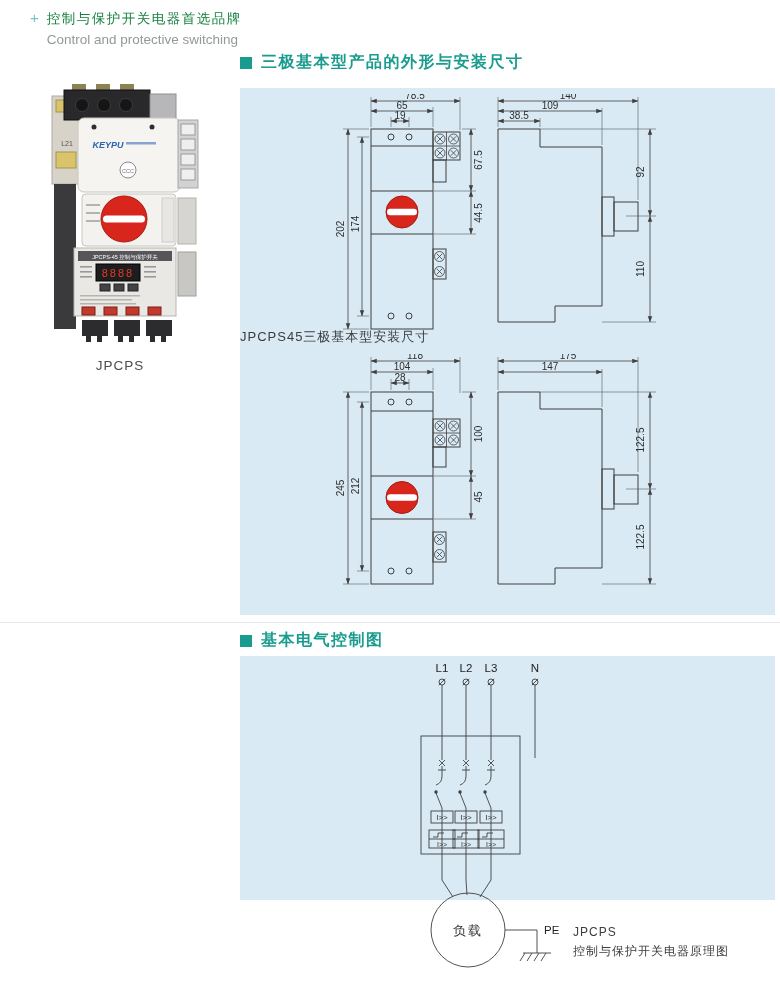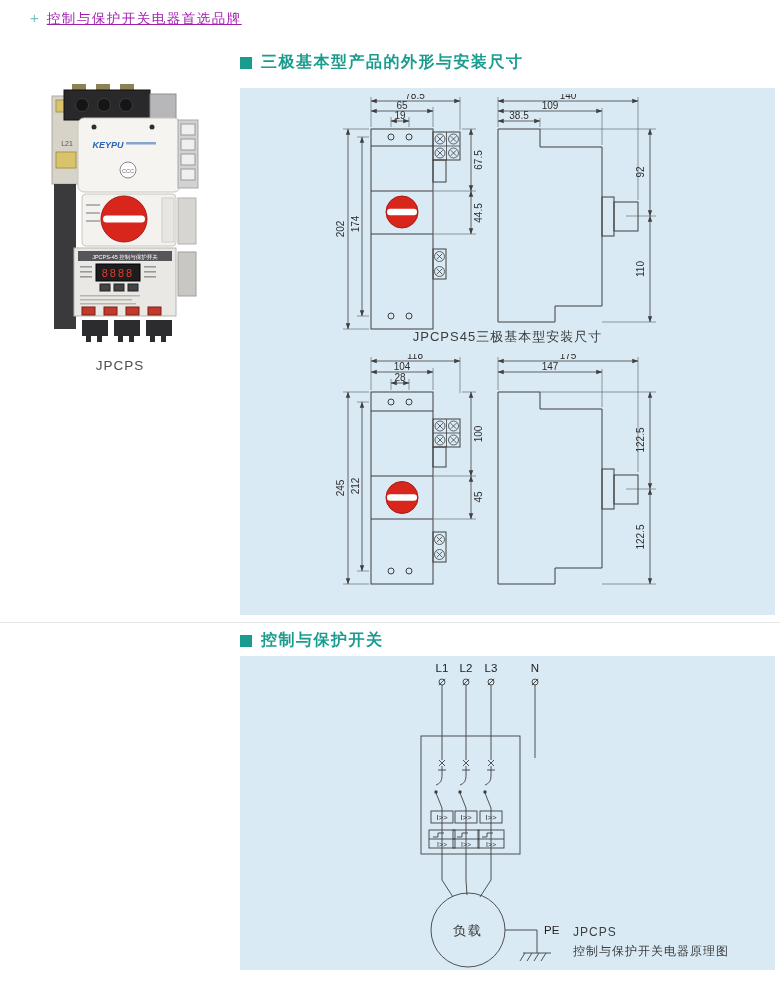--- a/index.html
+++ b/index.html
@@ -2,28 +2,28 @@
 <html><head>
 <meta charset="utf-8">
 <style>
   html,body{margin:0;padding:0;background:#fff;}
   .page{position:relative;width:780px;height:995px;background:#ffffff;font-family:"Liberation Sans",sans-serif;overflow:hidden;}
   .abs{position:absolute;}
   svg text{font-family:"Liberation Sans",sans-serif;}
   
   .hdr{position:absolute;left:30px;top:10px;display:flex;gap:8px;}
   .plus{color:#74c5bf;font-size:15px;line-height:16px;}
-  .hdr-zh{color:#a21caf;font-size:13.5px;letter-spacing:1.5px;margin-bottom:3px;text-decoration:underline;}
+  .hdr-zh{color:#15803d;font-size:13.5px;letter-spacing:1.5px;margin-bottom:3px;}
   .hdr-en{color:#93989b;font-size:13.5px;line-height:17px;}
   
   .sec-title{position:absolute;display:flex;align-items:center;gap:9px;color:#199c8e;font-weight:bold;font-size:16px;letter-spacing:1.5px;}
   .bullet{width:12px;height:12px;background:#199c8e;flex:0 0 auto;}
   
   .panel{position:absolute;background:#d9eaf4;}
-  .dim-caption{position:absolute;left:0;width:100%;text-align:center;font-size:13px;color:#3c3c3c;letter-spacing:1px;}
+  .dim-caption{position:absolute;left:0;width:100%;text-align:left;font-size:13px;color:#3c3c3c;letter-spacing:1px;}
   .rule{position:absolute;left:0;width:780px;height:1px;background:#e4e6e7;}
   
   .prod-caption{position:absolute;left:20px;top:356px;width:200px;text-align:center;color:#4d4d4d;font-size:13.5px;line-height:19px;letter-spacing:1px;}
   
   .ol{stroke:#3f3f3f;stroke-width:1;fill:none;}
   .thin{stroke:#3f3f3f;stroke-width:0.8;fill:none;}
   .ext{stroke:#5a5a5a;stroke-width:0.6;fill:none;}
   .dl{stroke:#3f3f3f;stroke-width:0.8;fill:none;}
   .dt{font-size:10px;fill:#2e2e2e;}
   .cl{stroke:#3f3f3f;stroke-width:0.9;fill:none;}
@@ -42,20 +42,21 @@
     </marker>
   </defs>
 </svg>
 
 <div class="page">
 
   <div class="hdr">
     <span class="plus">+</span>
     <div>
       <div class="hdr-zh">控制与保护开关电器首选品牌</div>
+      <div class="hdr-en">Control and protective switching</div>
     </div>
   </div>
 
   <svg class="abs" style="left:42px;top:82px" width="185" height="270" viewBox="0 0 185 270">
 
     <g>
       <rect x="10" y="14" width="30" height="88" fill="#d7d3c8" stroke="#b0aca0"></rect>
       <rect x="14" y="18" width="20" height="12" fill="#d9c46c" stroke="#a89448"></rect>
       <rect x="14" y="70" width="20" height="16" fill="#d9c46c" stroke="#a89448"></rect>
       <text x="25" y="64" text-anchor="middle" font-size="7" fill="#555">L21</text>
@@ -352,24 +353,24 @@
         <rect class="ol" x="124" y="121" width="24" height="29"></rect>
       </g>
     </svg>
 
   </div>
 
   <div class="rule" style="top:622px"></div>
 
   <div class="sec-title" style="left:240px;top:630px">
     <span class="bullet"></span>
-    <span>控制与保护开关</span>
-  </div>
-
-  <div class="panel" style="left:240px;top:656px;width:535px;height:314px">
+    <span>基本电气控制图</span>
+  </div>
+
+  <div class="panel" style="left:240px;top:656px;width:535px;height:244px">
     <svg class="abs" style="left:0;top:0" width="535" height="314" viewBox="0 0 535 314">
 
       <g>
         <text class="clab" x="202" y="16" text-anchor="middle">L1</text>
         <text class="clab" x="226" y="16" text-anchor="middle">L2</text>
         <text class="clab" x="251" y="16" text-anchor="middle">L3</text>
         <text class="clab" x="295" y="16" text-anchor="middle">N</text>
         <circle class="cl" cx="202" cy="26" r="3"></circle>
           <line class="cl" x1="198.8" y1="29.2" x2="205.2" y2="22.8"></line>
         <circle class="cl" cx="226" cy="26" r="3"></circle>

